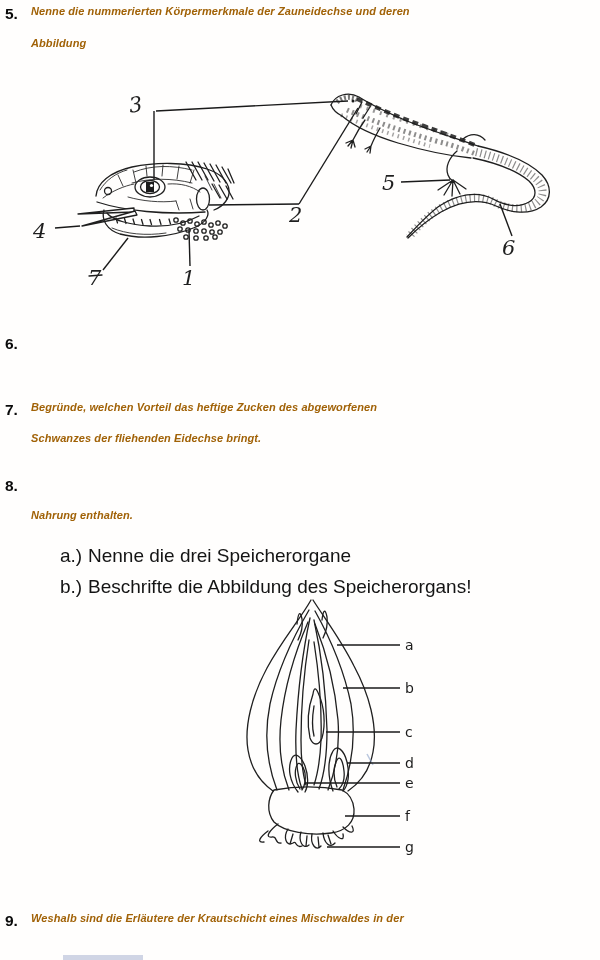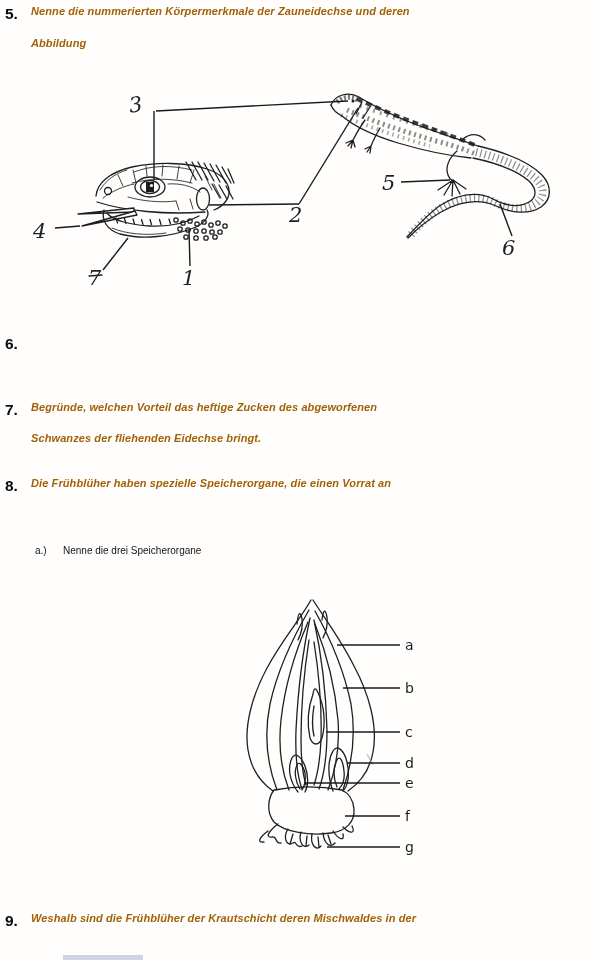--- a/index.html
+++ b/index.html
@@ -2,21 +2,21 @@
 <html><head>
 <meta charset="utf-8">
 <style>
   html,body{margin:0;padding:0;}
   body{width:600px;height:960px;background:#ffffff;overflow:hidden;
        font-family:"Liberation Sans",sans-serif;}
   #page{position:relative;width:600px;height:960px;background:#fffefd;}
   .qnum{position:absolute;left:5px;font-weight:bold;font-size:15.5px;color:#0a0a0a;white-space:nowrap;}
   .qline{position:absolute;left:31px;font-weight:bold;font-size:11px;color:#a16207;
          white-space:nowrap;letter-spacing:.1px;font-style:italic;}
-  .subline{position:absolute;left:35px;font-weight:normal;font-size:10px;color:#141414;white-space:nowrap;}
+  .subline{position:absolute;left:60px;font-weight:normal;font-size:19px;color:#141414;white-space:nowrap;}
   .sublabel{display:inline-block;width:28px;}
   .fig{position:absolute;}
   svg{display:block;}
   .ink{stroke:#1f1f1f;fill:none;stroke-width:1.3;stroke-linecap:round;stroke-linejoin:round;}
   .thin{stroke:#2a2a2a;stroke-width:.9;}
   .leader{stroke:#1a1a1a;stroke-width:1.4;}
   .hand{font-family:"DejaVu Serif",serif;font-style:italic;font-size:21px;fill:#1f1f1f;stroke:none;}
   .letr{font-family:"DejaVu Sans",sans-serif;font-size:14px;fill:#1c1c1c;stroke:none;}
   #blue-bar{position:absolute;left:63px;top:955px;width:80px;height:5px;
             background:rgba(150,165,200,.45);}
@@ -139,23 +139,26 @@
     </svg>
   </div>
 
   <div class="qnum" style="top:335px">6.</div>
 
   <div class="qnum" style="top:401px">7.</div>
   <div class="qline" style="top:432px">Schwanzes der fliehenden Eidechse bringt.</div>
   <div class="qline" style="top:401px">Begründe, welchen Vorteil das heftige Zucken des abgeworfenen</div>
 
   <div class="qnum" style="top:477px">8.</div>
-  <div class="qline" style="top:477px">Die Frühblüher haben spezielle Speicherorgane, die einen Vorrat an</div>
+  <div class="qline" style="top:509px">Nahrung enthalten.</div>
   <div class="subline" style="top:545px">
     <span class="sublabel">a.)</span><span>Nenne die drei Speicherorgane</span>
+  </div>
+  <div class="subline" style="top:576px">
+    <span class="sublabel">b.)</span><span>Beschrifte die Abbildung des Speicherorgans!</span>
   </div>
 
   <div class="fig" style="left:180px;top:588px">
     <svg width="250" height="290" viewBox="0 0 250 290">
 
       <g class="ink">
         <path d="M131 12 C 121 30, 102 52, 87 80 C 72 108, 64 138, 68 162 C 71 180, 80 194, 93 203"></path>
         <path d="M133 12 C 143 28, 160 50, 174 78 C 189 106, 198 138, 193 164 C 190 181, 181 194, 168 203"></path>
         <path d="M117 36 C 118 26, 120 21, 122 31 C 123 38, 121 46, 118 52"></path>
         <path d="M142 32 C 143 23, 145 19, 147 29 C 148 37, 146 44, 143 50"></path>
@@ -206,17 +209,17 @@
       <text class="letr" x="225" y="105">b</text>
       <text class="letr" x="225" y="149">c</text>
       <text class="letr" x="225" y="180">d</text>
       <text class="letr" x="225" y="200">e</text>
       <text class="letr" x="225" y="233">f</text>
       <text class="letr" x="225" y="264">g</text>
     </svg>
   </div>
 
   <div class="qnum" style="top:912px">9.</div>
-  <div class="qline" style="top:912px">Weshalb sind die Frühblüher der Krautschicht deren Mischwaldes in der</div>
+  <div class="qline" style="top:912px">Weshalb sind die Erläutere der Krautschicht eines Mischwaldes in der</div>
 
   <div id="blue-bar"></div>
 
 </div>
 
 </body></html>

